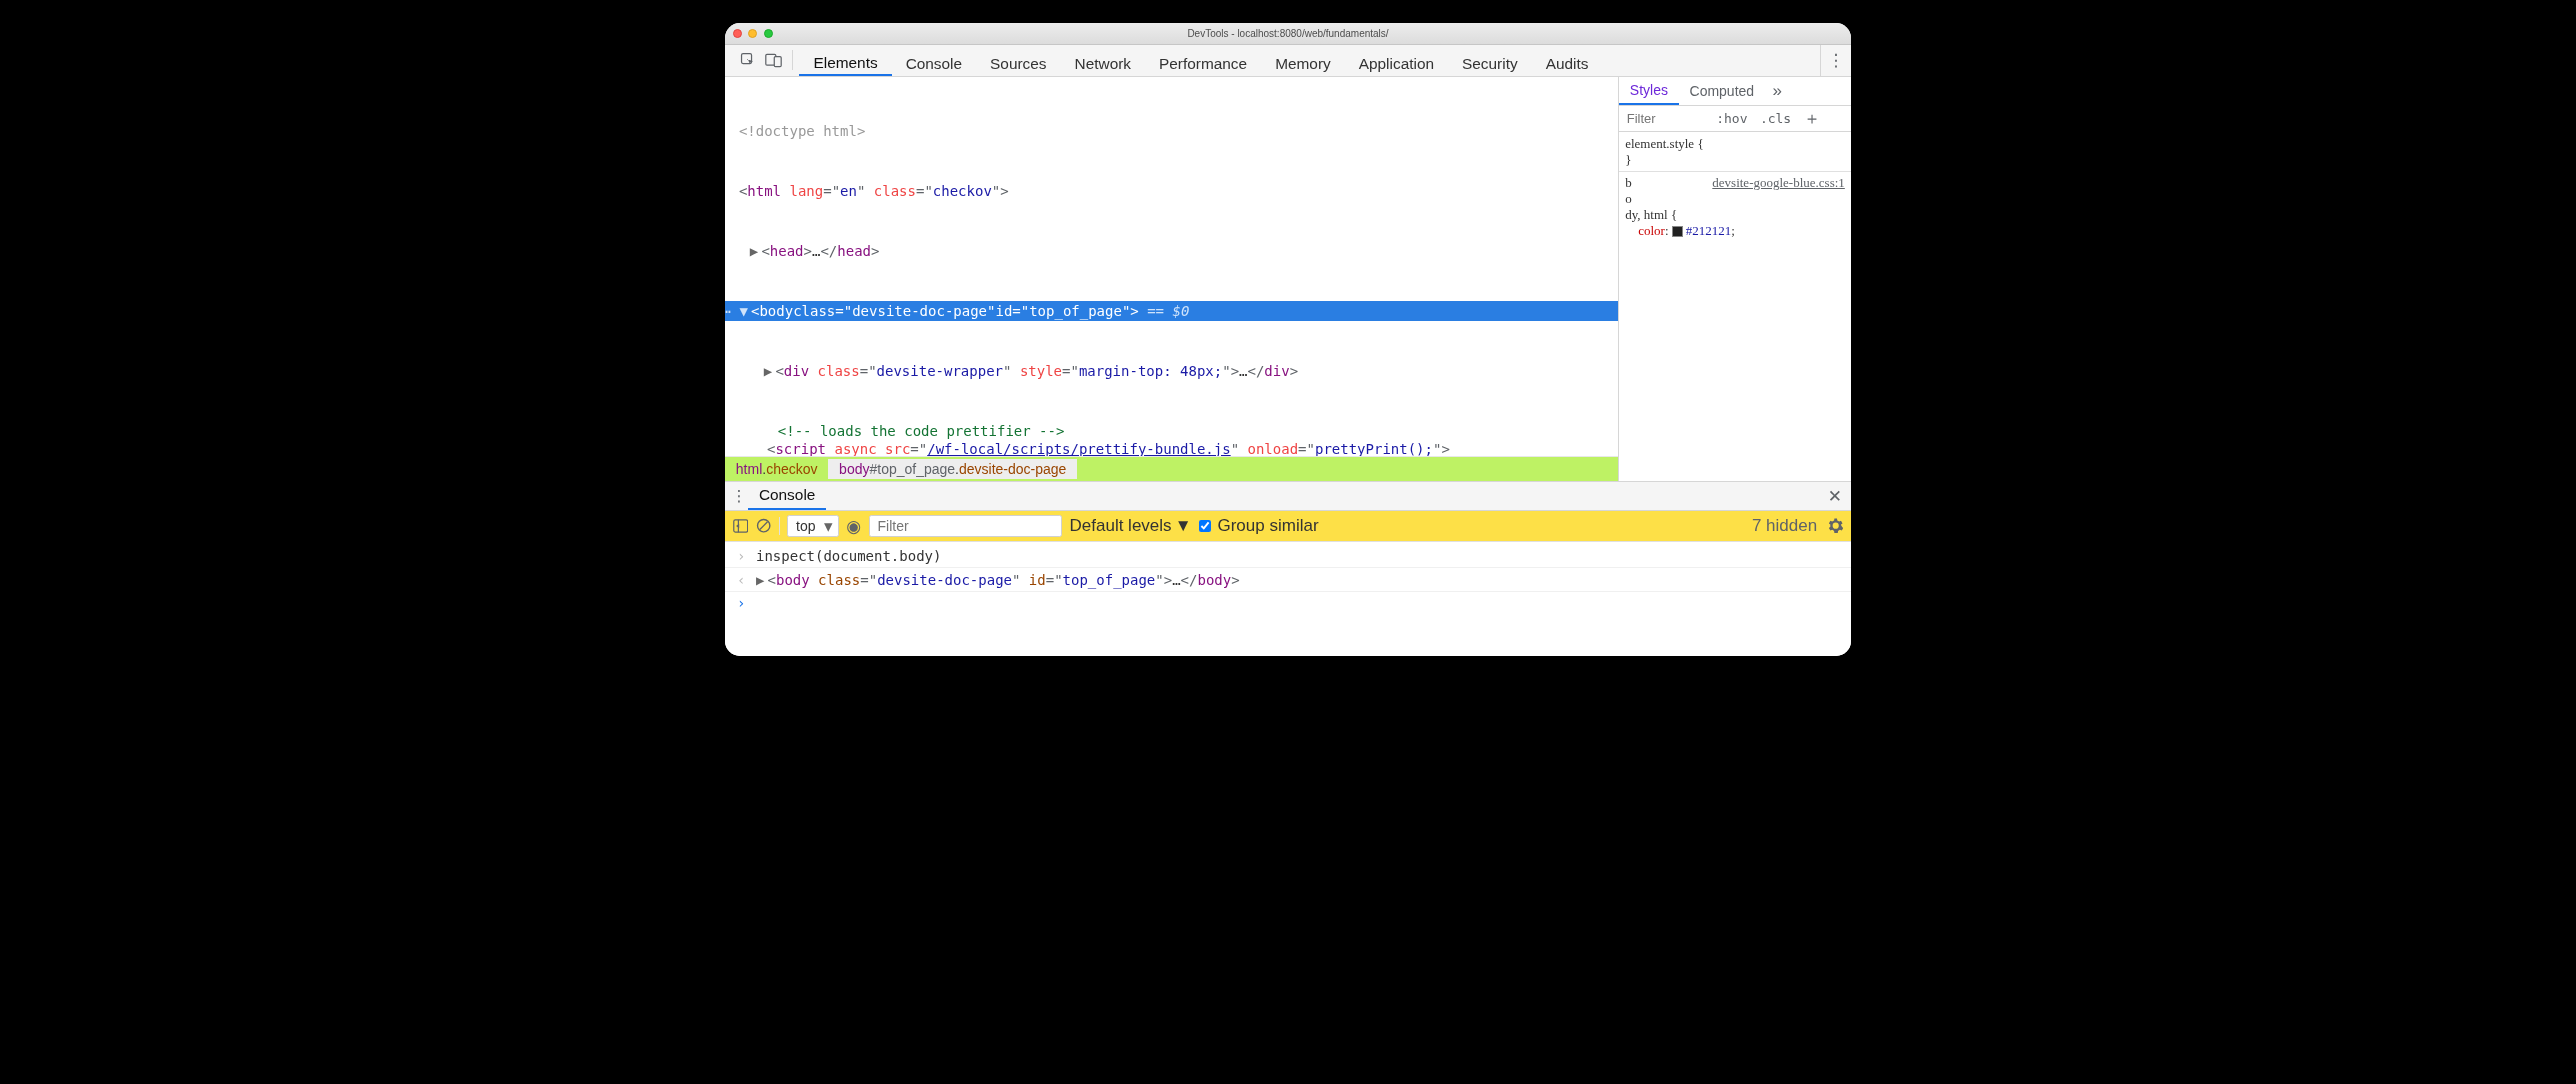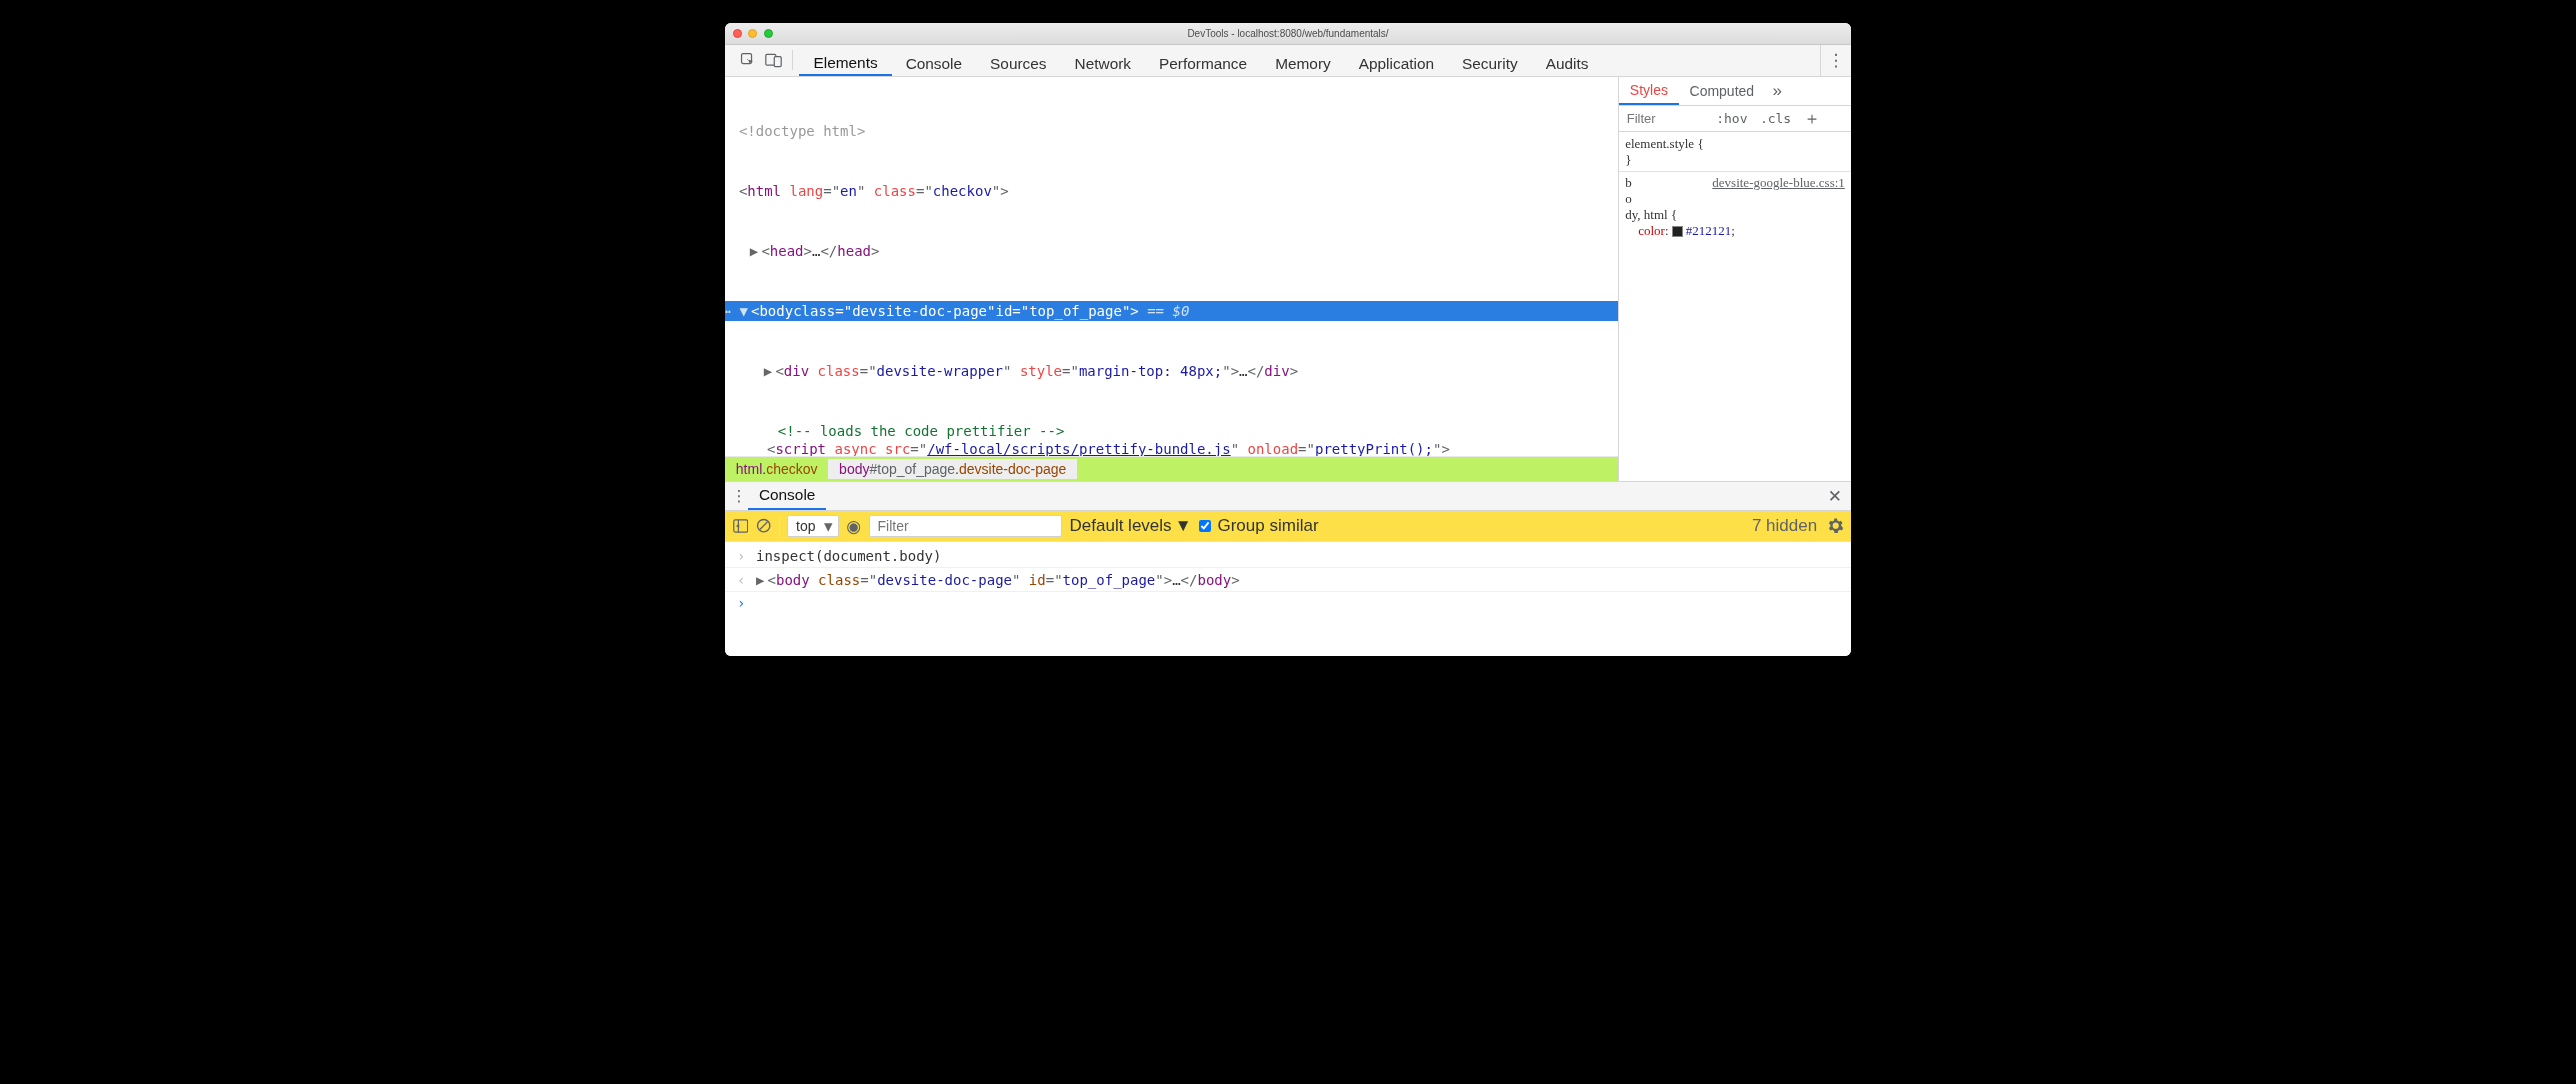--- a/index.html
+++ b/index.html
@@ -10,21 +10,21 @@
     font-size: 17px;
     color: #333;
     display: flex;
     align-items: flex-start;
     justify-content: center;
   }
   .window {
     margin: 23px 42px;
     width: 1126px;
     background: #fff;
-    border-radius: 6px;
+    border-radius: 15px;
     overflow: hidden;
     box-shadow: 0 9.3px 31px rgba(0,0,0,0.55);
     display: flex;
     flex-direction: column;
   }
   
   .titlebar {
     height: 21.6px;
     background: linear-gradient(#ededed,#dcdcdc);
     border-bottom: 0.8px solid #c6c6c6;
@@ -138,21 +138,21 @@
     width: 233px; border-left:0.8px solid #d6d6d6;
     display:flex; flex-direction:column;
     font-size:14px;
     overflow:hidden;
   }
   .sb-tabs {
     display:flex; align-items:center; height:29px;
     border-bottom:0.8px solid #d6d6d6;
   }
   .sb-tab { padding:0 10.8px; height:100%; display:flex; align-items:center; cursor:pointer; color:#5f6368; }
-  .sb-tab.active { color:#ef4444; border-bottom:2.3px solid #1a73e8; }
+  .sb-tab.active { color:#6d28d9; border-bottom:2.3px solid #1a73e8; }
   .sb-more { padding:0 7.7px; color:#5f6368; cursor:pointer; font-size:17px; }
   .sb-filter {
     display:flex; align-items:center; height:26px;
     border-bottom:0.8px solid #d6d6d6;
   }
   .sb-filter input {
     border:none; outline:none; padding:0 7.7px;
     font-size:13px; width:91px; color:#333;
   }
   .sb-filter .pill {

